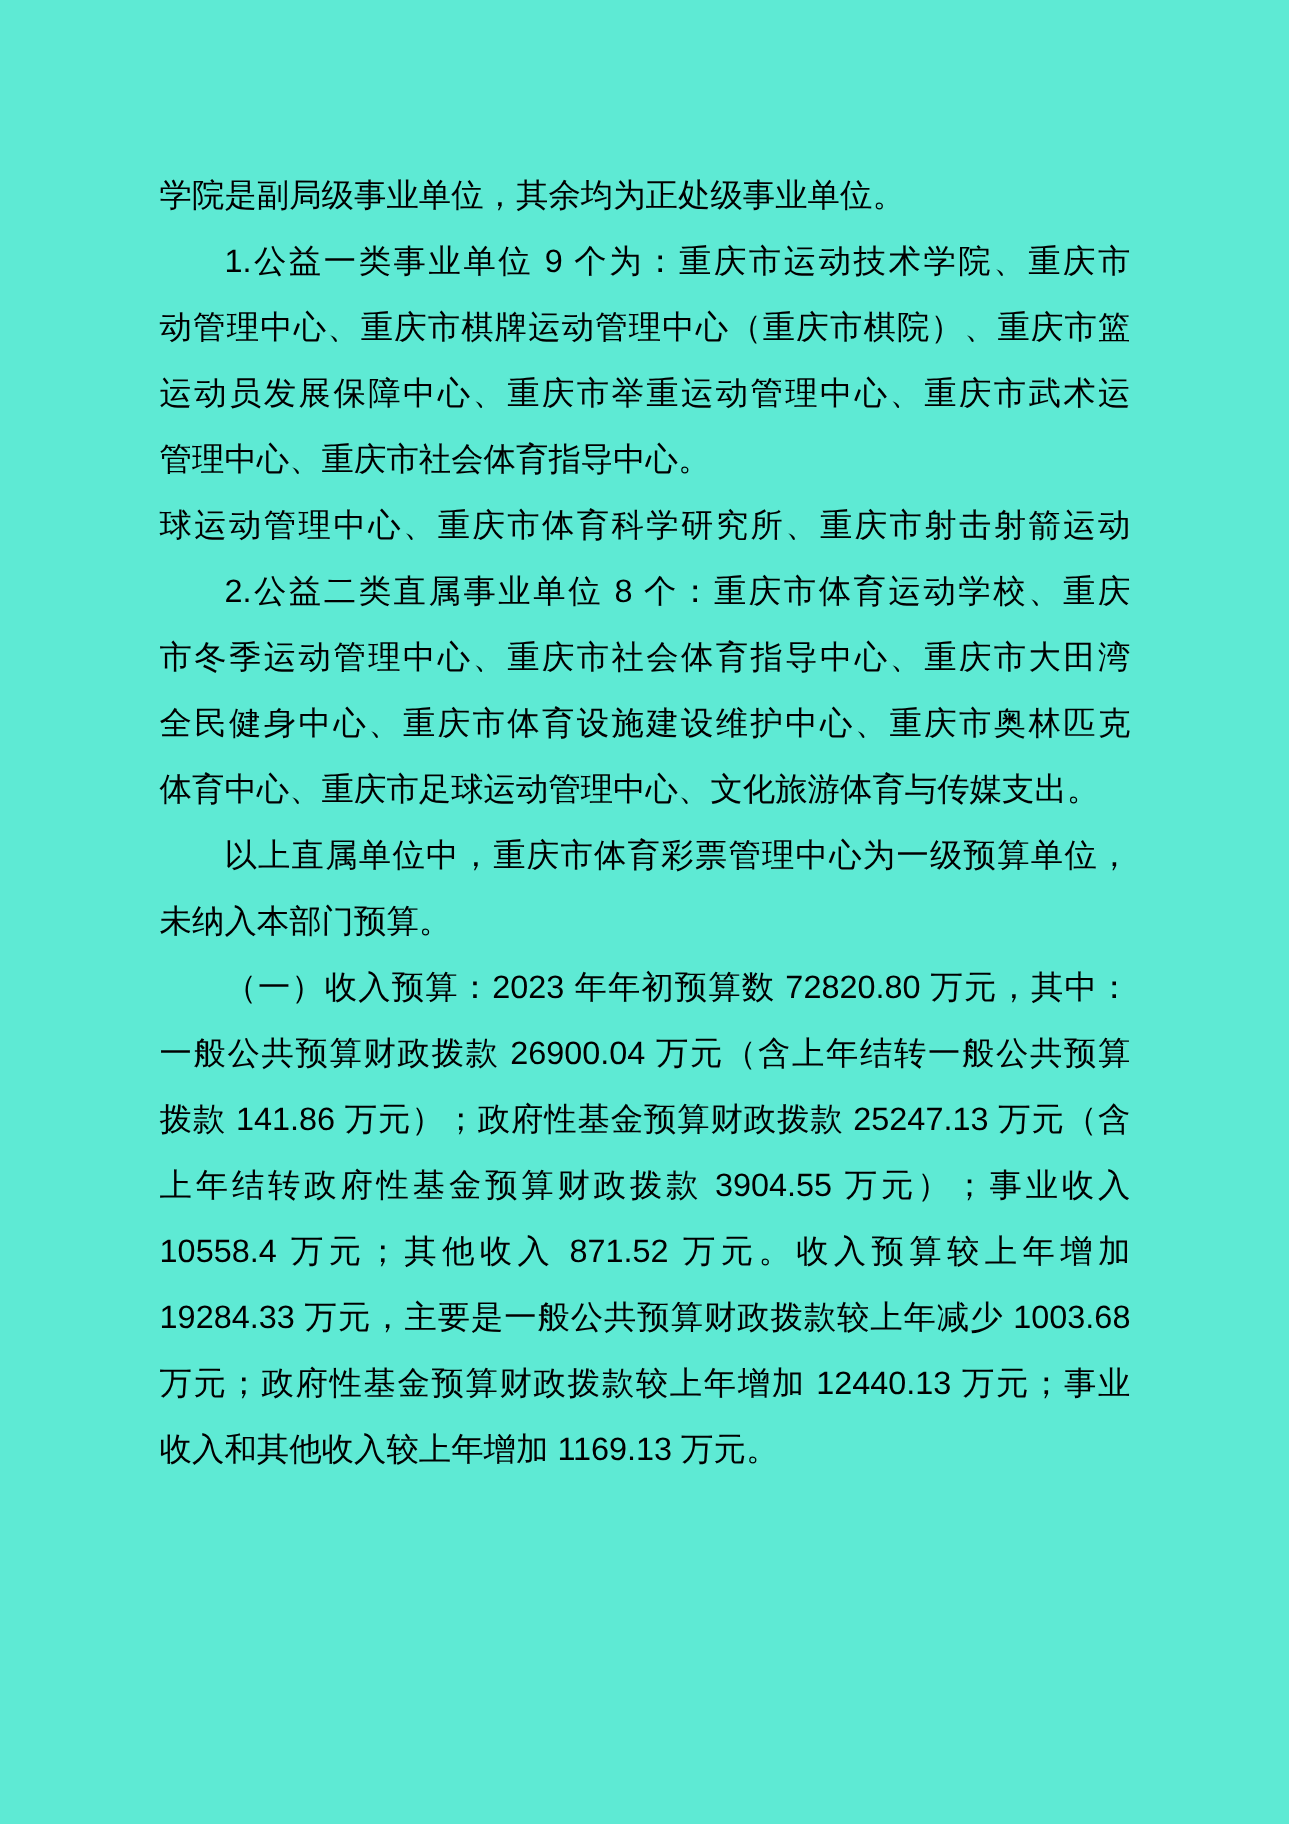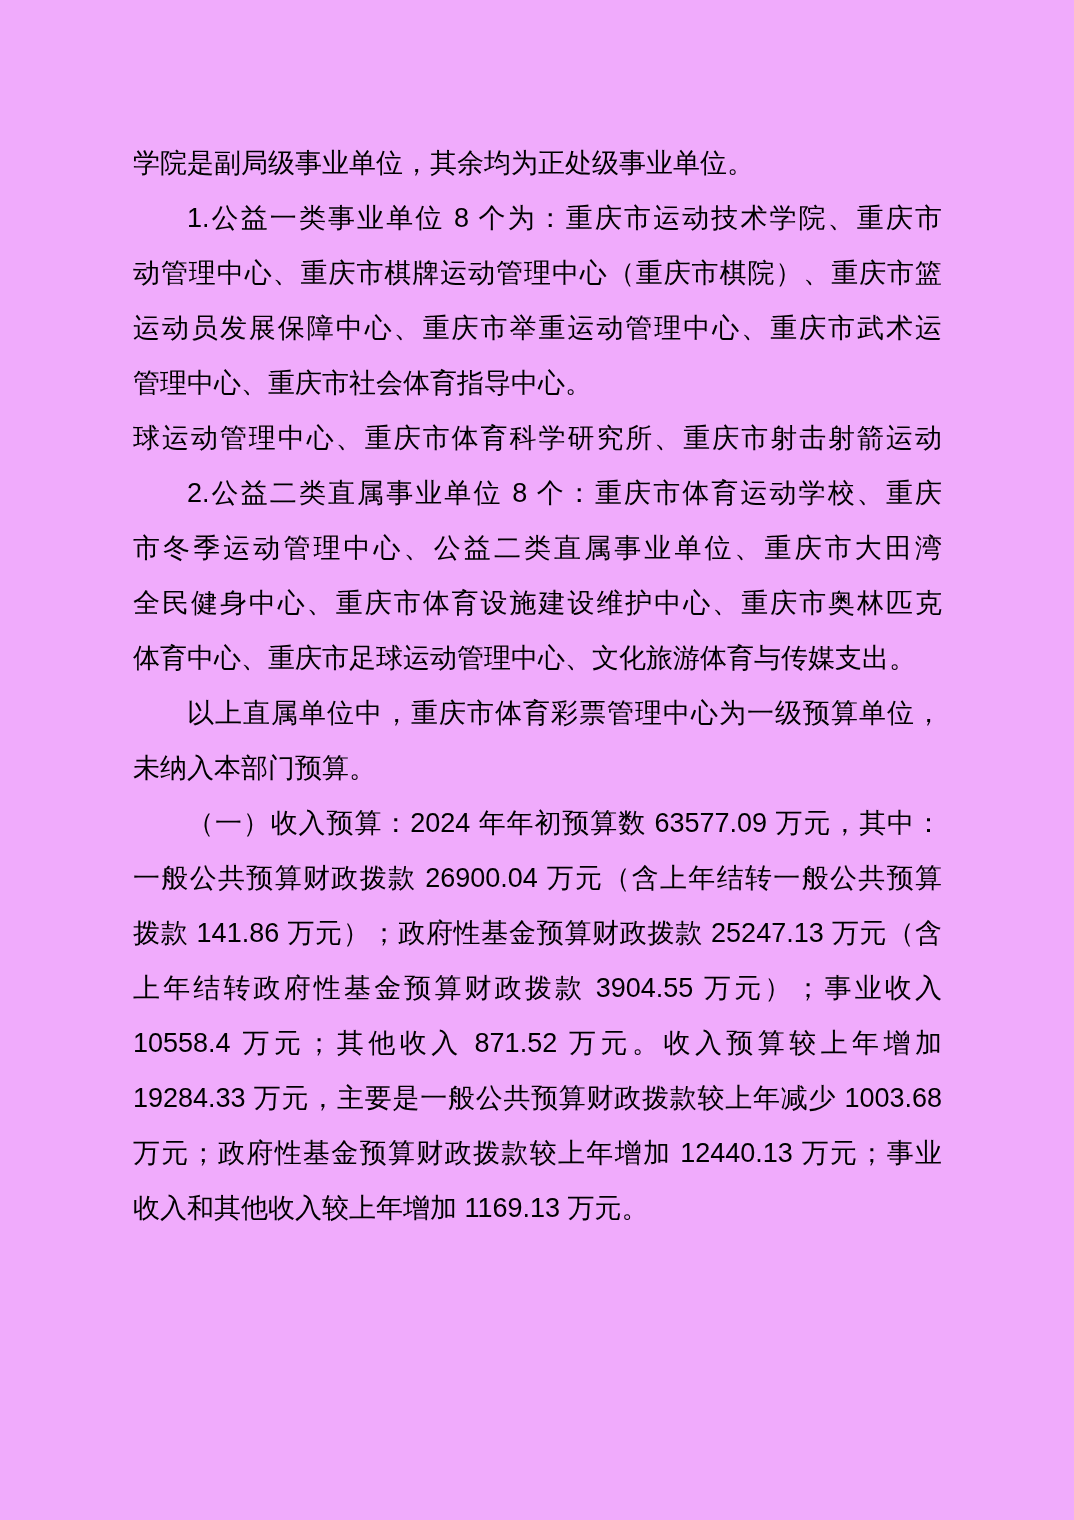--- a/index.html
+++ b/index.html
@@ -11,21 +11,21 @@
     height: 1520px;
     position: relative;
     font-family: "Liberation Sans", "DejaVu Sans", sans-serif;
   }
   .page {
     position: absolute;
     left: 0;
     top: 0;
     width: 1074px;
     height: 1520px;
-    background: #f0abfc;
+    background: #5eead4;
     overflow: hidden;
   }
   .content {
     position: absolute;
     left: 133px;
     top: 136px;
     width: 809px;
     color: #000000;
     font-size: 27px;
     line-height: 55px;
@@ -59,42 +59,42 @@
 <body>
 
 <div class="page">
   <main class="content">
 
     <div class="para">
       <p class="line last">学院是副局级事业单位，其余均为正处级事业单位。</p>
     </div>
 
     <div class="para">
-      <p class="line indent">1.公益一类事业单位 8 个为：重庆市运动技术学院、重庆市</p>
+      <p class="line indent">1.公益一类事业单位 9 个为：重庆市运动技术学院、重庆市</p>
       <p class="line">动管理中心、重庆市棋牌运动管理中心（重庆市棋院）、重庆市篮</p>
       <p class="line">运动员发展保障中心、重庆市举重运动管理中心、重庆市武术运</p>
       <p class="line last">管理中心、重庆市社会体育指导中心。</p>
       <p class="line">球运动管理中心、重庆市体育科学研究所、重庆市射击射箭运动</p>
     </div>
 
     <div class="para">
       <p class="line indent">2.公益二类直属事业单位 8 个：重庆市体育运动学校、重庆</p>
-      <p class="line">市冬季运动管理中心、公益二类直属事业单位、重庆市大田湾</p>
+      <p class="line">市冬季运动管理中心、重庆市社会体育指导中心、重庆市大田湾</p>
       <p class="line">全民健身中心、重庆市体育设施建设维护中心、重庆市奥林匹克</p>
       <p class="line last">体育中心、重庆市足球运动管理中心、文化旅游体育与传媒支出。</p>
     </div>
 
     <div class="para">
       <p class="line indent">以上直属单位中，重庆市体育彩票管理中心为一级预算单位，</p>
       <p class="line last">未纳入本部门预算。</p>
     </div>
 
 
     <div class="para">
-      <p class="line indent">（一）收入预算：2024 年年初预算数 63577.09 万元，其中：</p>
+      <p class="line indent">（一）收入预算：2023 年年初预算数 72820.80 万元，其中：</p>
       <p class="line">一般公共预算财政拨款 26900.04 万元（含上年结转一般公共预算</p>
       <p class="line">拨款 141.86 万元）；政府性基金预算财政拨款 25247.13 万元（含</p>
       <p class="line">上年结转政府性基金预算财政拨款 3904.55 万元）；事业收入</p>
       <p class="line">10558.4 万元；其他收入 871.52 万元。收入预算较上年增加</p>
       <p class="line">19284.33 万元，主要是一般公共预算财政拨款较上年减少 1003.68</p>
       <p class="line">万元；政府性基金预算财政拨款较上年增加 12440.13 万元；事业</p>
       <p class="line last">收入和其他收入较上年增加 1169.13 万元。</p>
     </div>
 
 

